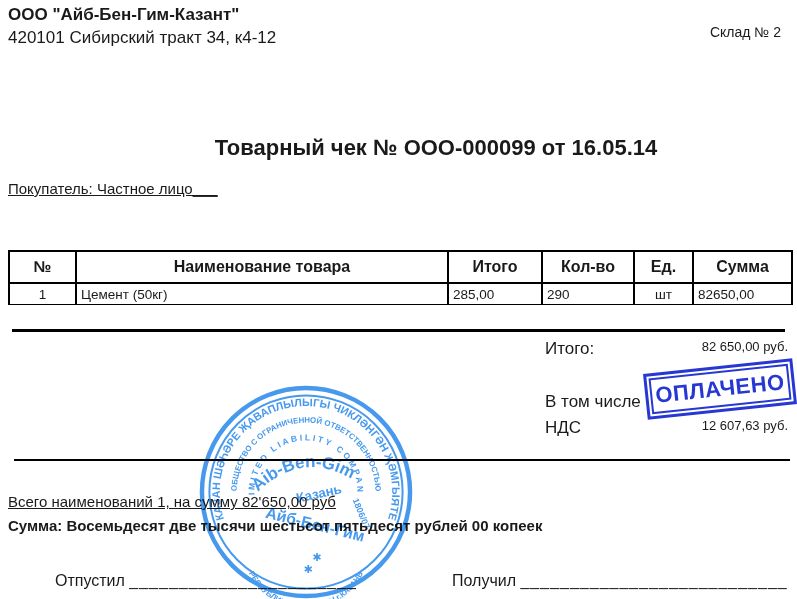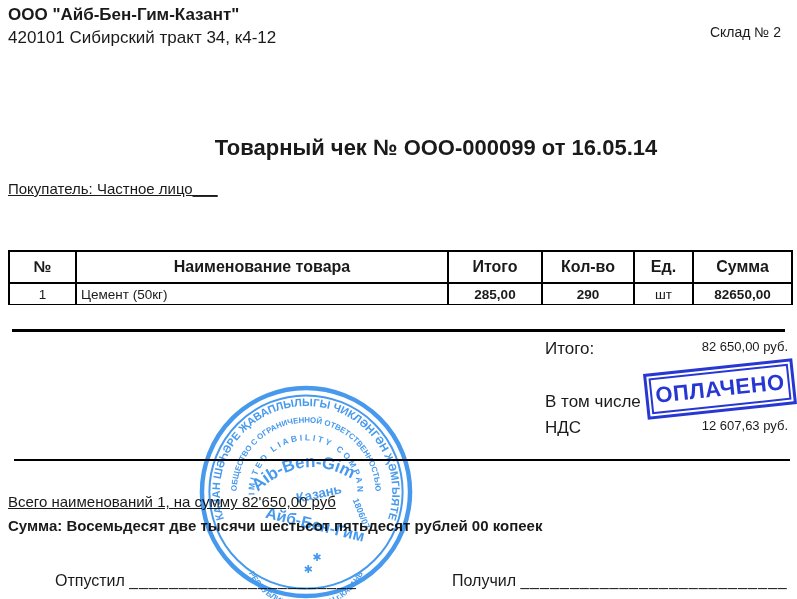--- a/index.html
+++ b/index.html
@@ -20,21 +20,21 @@
     border-collapse:collapse;table-layout:fixed;
   }
   table.goods th{
     border:2px solid #000;font-size:16px;font-weight:bold;
     text-align:center;height:30px;padding:0 2px;
   }
   table.goods td{
     border:1px solid #000;border-left:2px solid #000;border-right:2px solid #000;
     font-size:13.5px;height:20px;padding:0 4px;white-space:nowrap;overflow:hidden;
   }
-  td.c{text-align:center;} td.l{text-align:left;} td.r{text-align:center;font-weight:bold;}
+  td.c{text-align:center;} td.l{text-align:left;} td.r{text-align:left;}
   td.unit{font-size:12px;margin-left:24px;}
   .rule-thick{left:12px;top:329px;width:773px;height:3px;background:#000;}
   .rule-thin{left:14px;top:459px;width:776px;height:1.5px;background:#000;}
   .tot-label{left:545px;font-size:17px;}
   .tot-value{right:9px;font-size:13px;text-align:right;}
   .row-itogo{top:339px;} .row-incl{top:392px;} .row-nds{top:418px;}
   .total-items{left:8px;top:493px;font-size:15px;text-decoration:underline;}
   .amount-words{left:8px;top:517px;font-size:15px;font-weight:bold;}
   .sig{font-size:16px;top:572px;}
   .sig-released{left:55px;} .sig-received{left:452px;}

